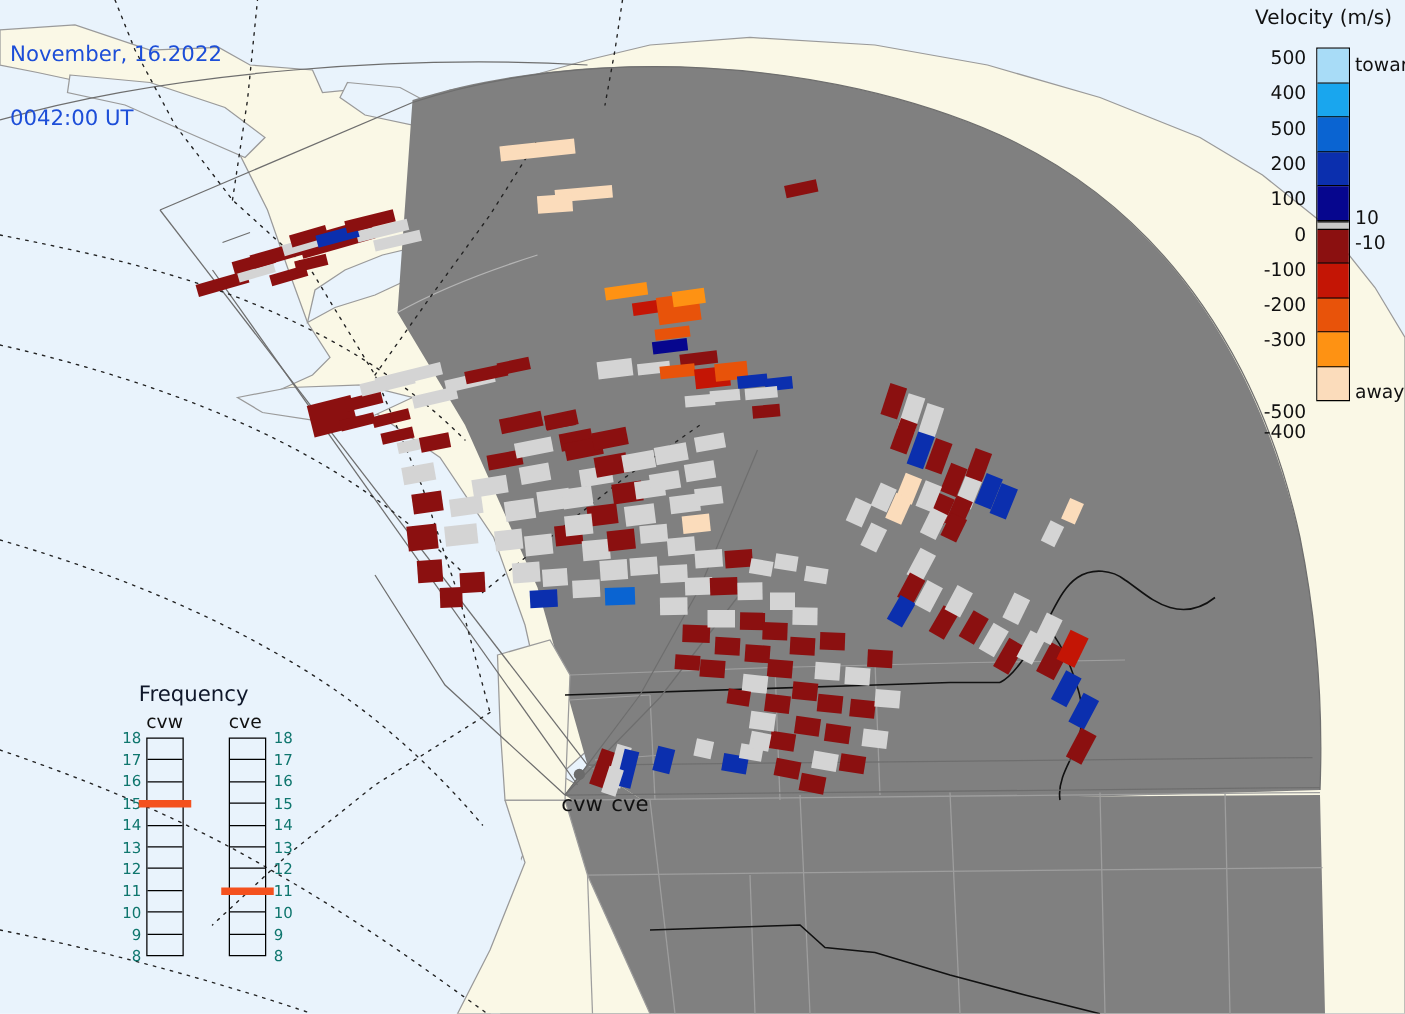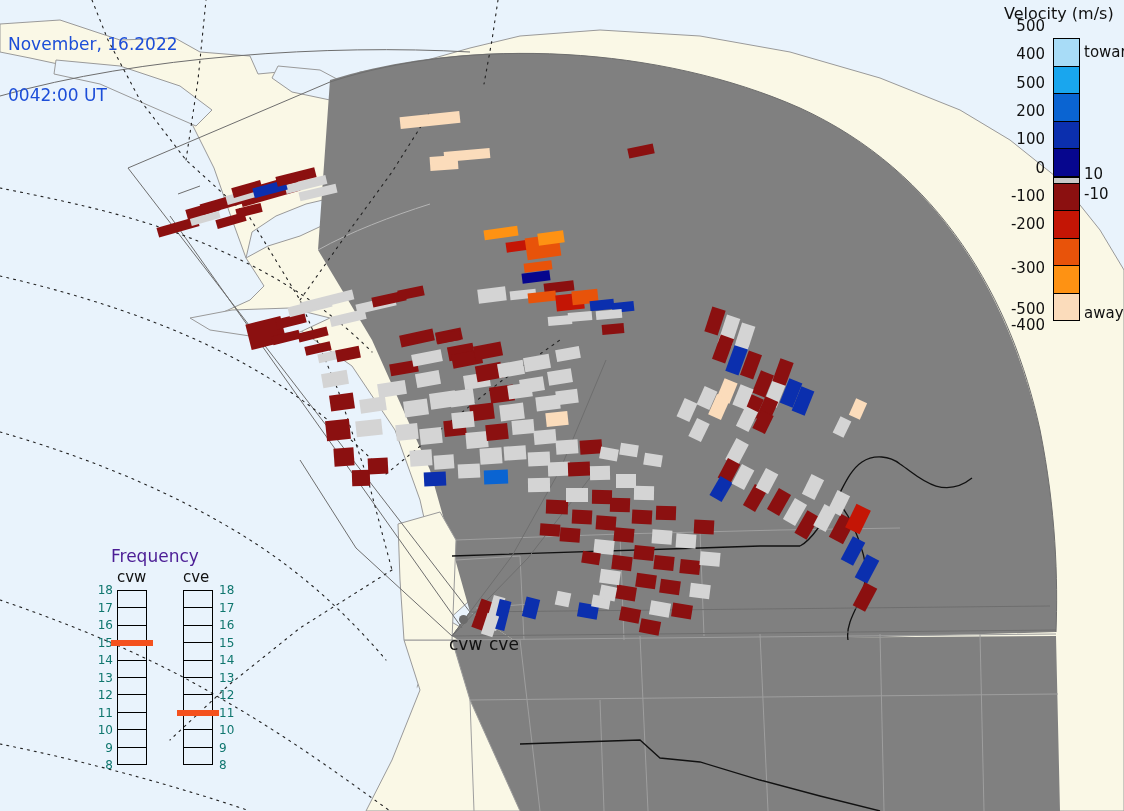--- a/index.html
+++ b/index.html
@@ -13,27 +13,27 @@
   .title{position:absolute;left:8px;top:2px;font-size:17px;color:#1d4ed8;line-height:17px;white-space:pre;}
   .title div{letter-spacing:0px;}
 
   
   #cbar{position:absolute;left:1004px;top:2px;width:122px;height:330px;}
   .cb-title{position:absolute;left:0px;top:2px;font-size:16px;color:#111;white-space:nowrap;}
   .cb-strip{position:absolute;left:49px;top:36px;width:27px;height:283px;border:1px solid #000;box-sizing:border-box;}
   .cb-band{width:100%;border-bottom:1px solid #000;box-sizing:border-box;}
   .cb-band:last-child{border-bottom:none;}
   .cb-zero{width:100%;background:#c8c8c8;border-top:1px solid #000;border-bottom:1px solid #000;box-sizing:border-box;}
-  .cb-ticks{position:absolute;left:0px;top:24px;width:45px;height:283px;text-align:right;}
+  .cb-ticks{position:absolute;left:0px;top:44px;width:45px;height:283px;text-align:right;}
   .cb-tick{position:absolute;right:4px;font-size:15px;color:#111;transform:translateY(-50%);white-space:nowrap;}
   .cb-side{position:absolute;left:80px;font-size:15px;color:#111;transform:translateY(-50%);white-space:nowrap;}
 
   
   #freq{position:absolute;left:95px;top:546px;width:160px;height:240px;}
-  .fq-title{position:absolute;left:16px;top:0px;font-size:17px;color:#4c1d95;white-space:nowrap;}
+  .fq-title{position:absolute;left:16px;top:0px;font-size:17px;color:#0f172a;white-space:nowrap;}
   .fq-colhdr{position:absolute;top:22px;font-size:15px;color:#111;white-space:nowrap;}
   .fq-bar{position:absolute;top:44px;width:30px;height:175px;border:1px solid #000;box-sizing:border-box;display:flex;flex-direction:column;}
   .fq-cell{flex:1 1 0;border-bottom:1px solid #000;box-sizing:border-box;background:transparent;}
   .fq-cell:last-child{border-bottom:none;}
   .fq-mark{position:absolute;height:6px;background:#f4511e;}
   .fq-lab{position:absolute;font-size:12px;color:#0f766e;transform:translateY(-50%);white-space:nowrap;}
 
   
   .stn-lab{position:absolute;font-size:17px;color:#111;white-space:nowrap;}
   .stn-dot{position:absolute;width:9px;height:9px;border-radius:50%;background:#6b6b6b;}
@@ -404,21 +404,21 @@
       </div>
     <div class="cb-ticks" id="cb-ticks">
         <div class="cb-tick" style="top: 0px;">500</div>
         <div class="cb-tick" style="top: 28.3px;">400</div>
         <div class="cb-tick" style="top: 56.6px;">500</div>
         <div class="cb-tick" style="top: 84.9px;">200</div>
         <div class="cb-tick" style="top: 113.2px;">100</div>
         <div class="cb-tick" style="top: 141.5px;">0</div>
         <div class="cb-tick" style="top: 169.8px;">-100</div>
         <div class="cb-tick" style="top: 198.1px;">-200</div>
-        <div class="cb-tick" style="top: 226.4px; margin-top: 16px;">-300</div>
+        <div class="cb-tick" style="top: 226.4px;">-300</div>
         <div class="cb-tick" style="top: 254.7px; margin-top: 44px;">-400</div>
         <div class="cb-tick" style="top: 283px;">-500</div>
       </div>
     <div class="cb-side" id="cb-toward" style="top:50px">toward</div>
     <div class="cb-side" id="cb-ten" style="top:172px">10</div>
     <div class="cb-side" id="cb-negten" style="top:192px">-10</div>
     <div class="cb-side" id="cb-away" style="top:311px">away</div>
   </div>
 
   <div id="freq">

